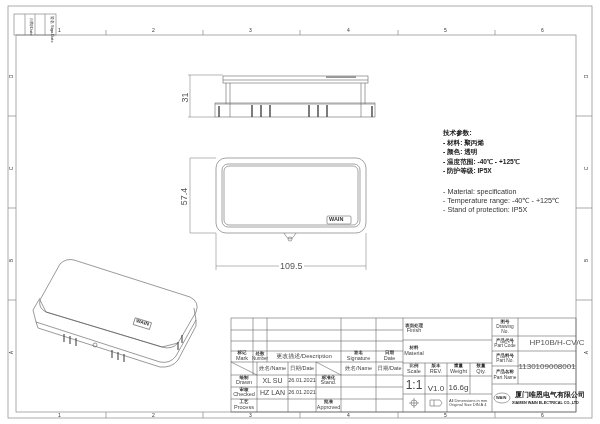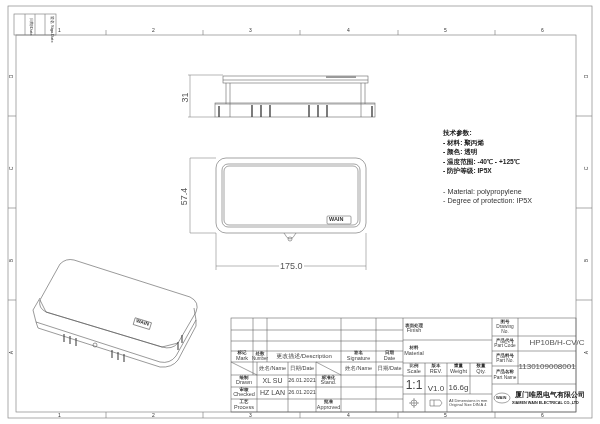--- a/index.html
+++ b/index.html
@@ -181,34 +181,35 @@
 <div class="t small" style="left:10px;top:166px;transform:rotate(-90deg);">C</div>
 <div class="t small" style="left:10px;top:258px;transform:rotate(-90deg);">B</div>
 <div class="t small" style="left:10px;top:350px;transform:rotate(-90deg);">A</div>
 <div class="t small" style="left:585px;top:74px;transform:rotate(-90deg);">D</div>
 <div class="t small" style="left:585px;top:166px;transform:rotate(-90deg);">C</div>
 <div class="t small" style="left:585px;top:258px;transform:rotate(-90deg);">B</div>
 <div class="t small" style="left:585px;top:350px;transform:rotate(-90deg);">A</div>
 
 <div class="t big" style="left:180px;top:93px;transform:rotate(-90deg);">31</div>
 <div class="t big" style="left:176px;top:192px;transform:rotate(-90deg);">57.4</div>
-<div class="t big" style="left:279px;top:262px;background:#fff;padding:0 1px;">175.0</div>
+<div class="t big" style="left:279px;top:262px;background:#fff;padding:0 1px;">109.5</div>
 <div class="t" style="left:329px;top:217px;font-size:5.5px;font-weight:bold;">WAIN</div>
 <div class="t" style="left:136px;top:320px;font-size:5px;font-weight:bold;transform:rotate(17deg);">WAIN</div>
 
 <div class="abs" style="left:443px;top:128px;">
   <div class="spec-cn">技术参数:</div>
   <div class="spec-cn">- 材料: 聚丙烯</div>
   <div class="spec-cn">- 颜色: 透明</div>
   <div class="spec-cn">- 温度范围: -40℃ - +125℃</div>
   <div class="spec-cn">- 防护等级: IP5X</div>
 </div>
 <div class="abs" style="left:443px;top:187px;">
-  <div class="spec">- Material: polypropylene</div>
-  <div class="spec">- Degree of protection: IP5X</div>
+  <div class="spec">- Material: specification</div>
+  <div class="spec">- Temperature range: -40℃ - +125℃</div>
+  <div class="spec">- Stand of protection: IP5X</div>
 </div>
 
 <div class="cell" style="left:231px;top:351px;width:22px;height:11px;">
   <span class="cn">标记</span>
     <span class="en">Mark</span>
 </div>
 <div class="cell" style="left:253px;top:351px;width:14px;height:11px;">
   <span class="cn">处数</span>
     <span class="en" style="font-size:4.5px">Number</span>
 </div>

